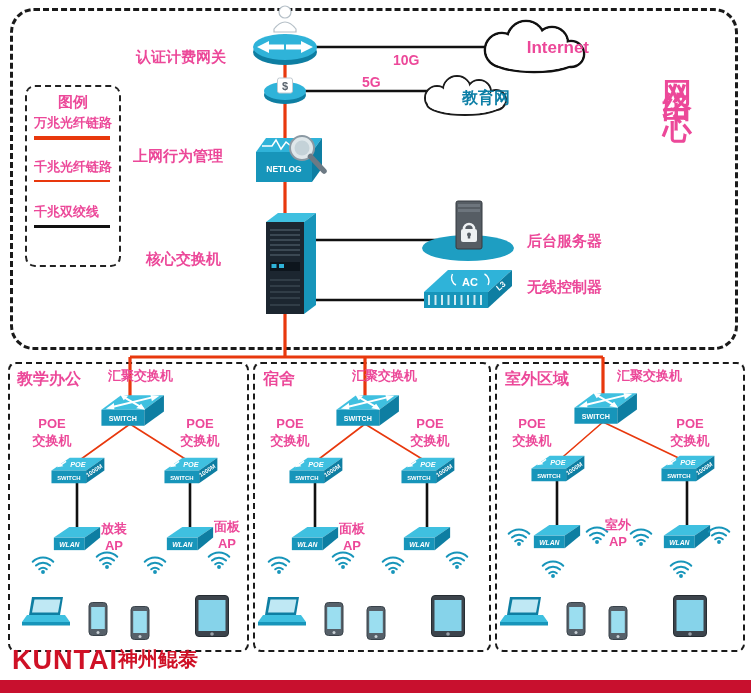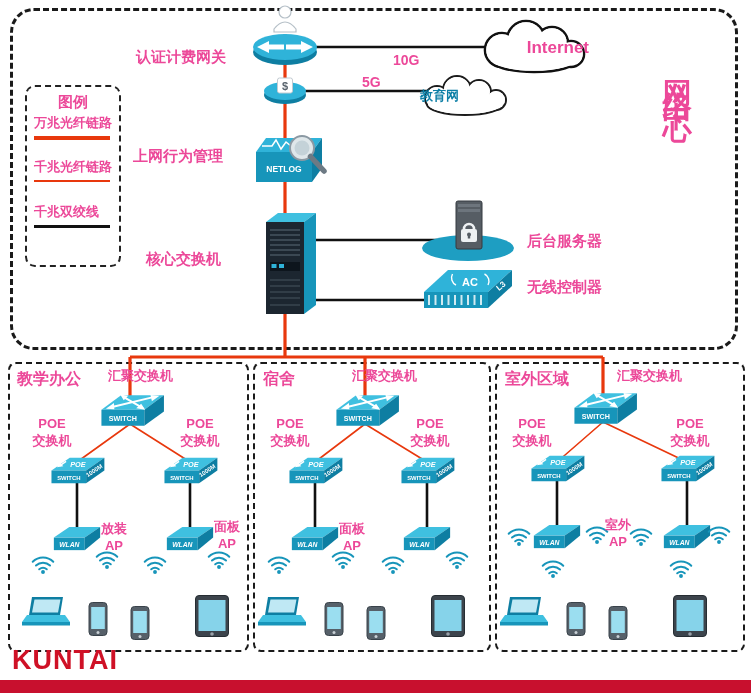--- a/index.html
+++ b/index.html
@@ -272,21 +272,21 @@
   </div>
 
   <div class="lbl s15" style="left:136px;top:47px">认证计费网关</div>
   <div class="lbl s15" style="left:133px;top:146px">上网行为管理</div>
   <div class="lbl s15" style="left:146px;top:249px">核心交换机</div>
   <div class="lbl s15" style="left:527px;top:231px">后台服务器</div>
   <div class="lbl s15" style="left:527px;top:277px">无线控制器</div>
   <div class="lbl s14" style="left:393px;top:51px">10G</div>
   <div class="lbl s14" style="left:362px;top:73px">5G</div>
   <div class="lbl" style="left:484px;top:37px;width:105px;text-align:right;font-size:17px">Internet</div>
-  <div class="lbl" style="left:420px;top:88px;width:90px;text-align:left;font-size:13px;color:#0d7fa6">教育网</div>
+  <div class="lbl" style="left:420px;top:88px;width:90px;text-align:right;font-size:16px;color:#0d7fa6">教育网</div>
 
   <div class="lbl s16" style="left:17px;top:369px">教学办公</div>
   <div class="lbl s13" style="left:108px;top:368px">汇聚交换机</div>
   <div class="lbl s13 c" style="left:20px;top:416px;width:64px">POE
 交换机</div>
   <div class="lbl s13 c" style="left:168px;top:416px;width:64px">POE
 交换机</div>
   <div class="lbl s13 c" style="left:93px;top:521px;width:42px">放装
 AP</div>
   <div class="lbl s13 c" style="left:206px;top:519px;width:42px">面板
@@ -305,16 +305,17 @@
   <div class="lbl s13" style="left:617px;top:368px">汇聚交换机</div>
   <div class="lbl s13 c" style="left:500px;top:416px;width:64px">POE
 交换机</div>
   <div class="lbl s13 c" style="left:658px;top:416px;width:64px">POE
 交换机</div>
   <div class="lbl s13 c" style="left:596px;top:517px;width:44px">室外
 AP</div>
 
   <div id="footer-logo">
     <span class="logo-en">KUNTAI</span>
+    <span class="logo-cn">神州鲲泰</span>
   </div>
   <div id="footer-bar"></div>
 
 </div>
 
 </body></html>

